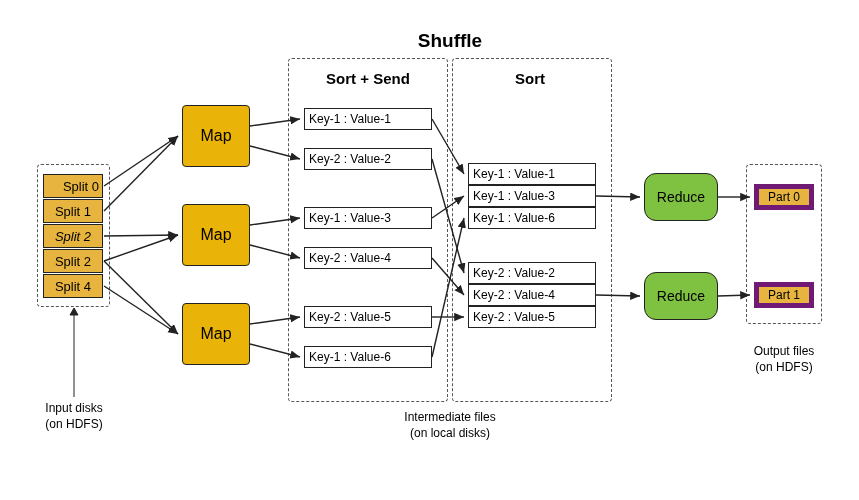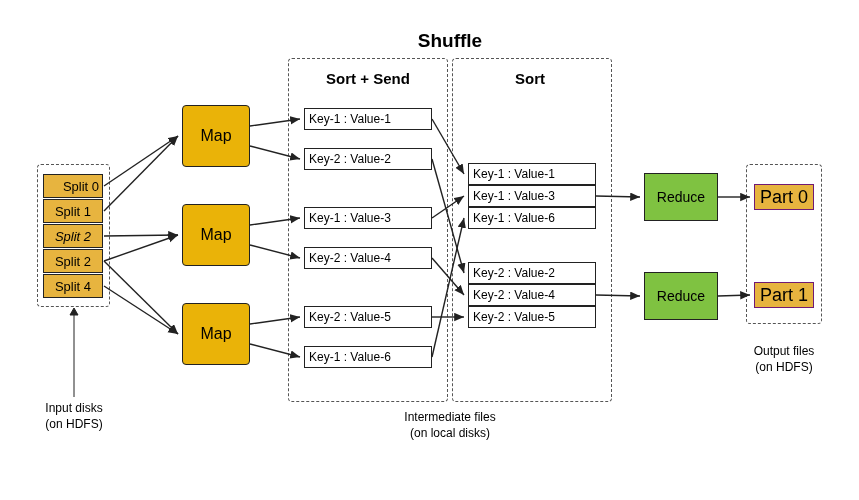--- a/index.html
+++ b/index.html
@@ -73,33 +73,33 @@
     display: flex;
     align-items: center;
     padding-left: 4px;
   }
   .reduce-box {
     position: absolute;
     width: 74px;
     height: 48px;
     background: #7fc241;
     border: 1px solid #222;
-    border-radius: 0;
+    border-radius: 12px;
     display: flex;
     align-items: center;
     justify-content: center;
     font-size: 14px;
   }
   .part-box {
     position: absolute;
     width: 60px;
     height: 26px;
     background: #e7b43f;
-    border: 1px solid #701a75;
-    font-size: 18px;
+    border: 5px solid #701a75;
+    font-size: 12px;
     display: flex;
     align-items: center;
     justify-content: center;
   }
   .caption {
     position: absolute;
     font-size: 12px;
     text-align: center;
     line-height: 1.3;
   }

